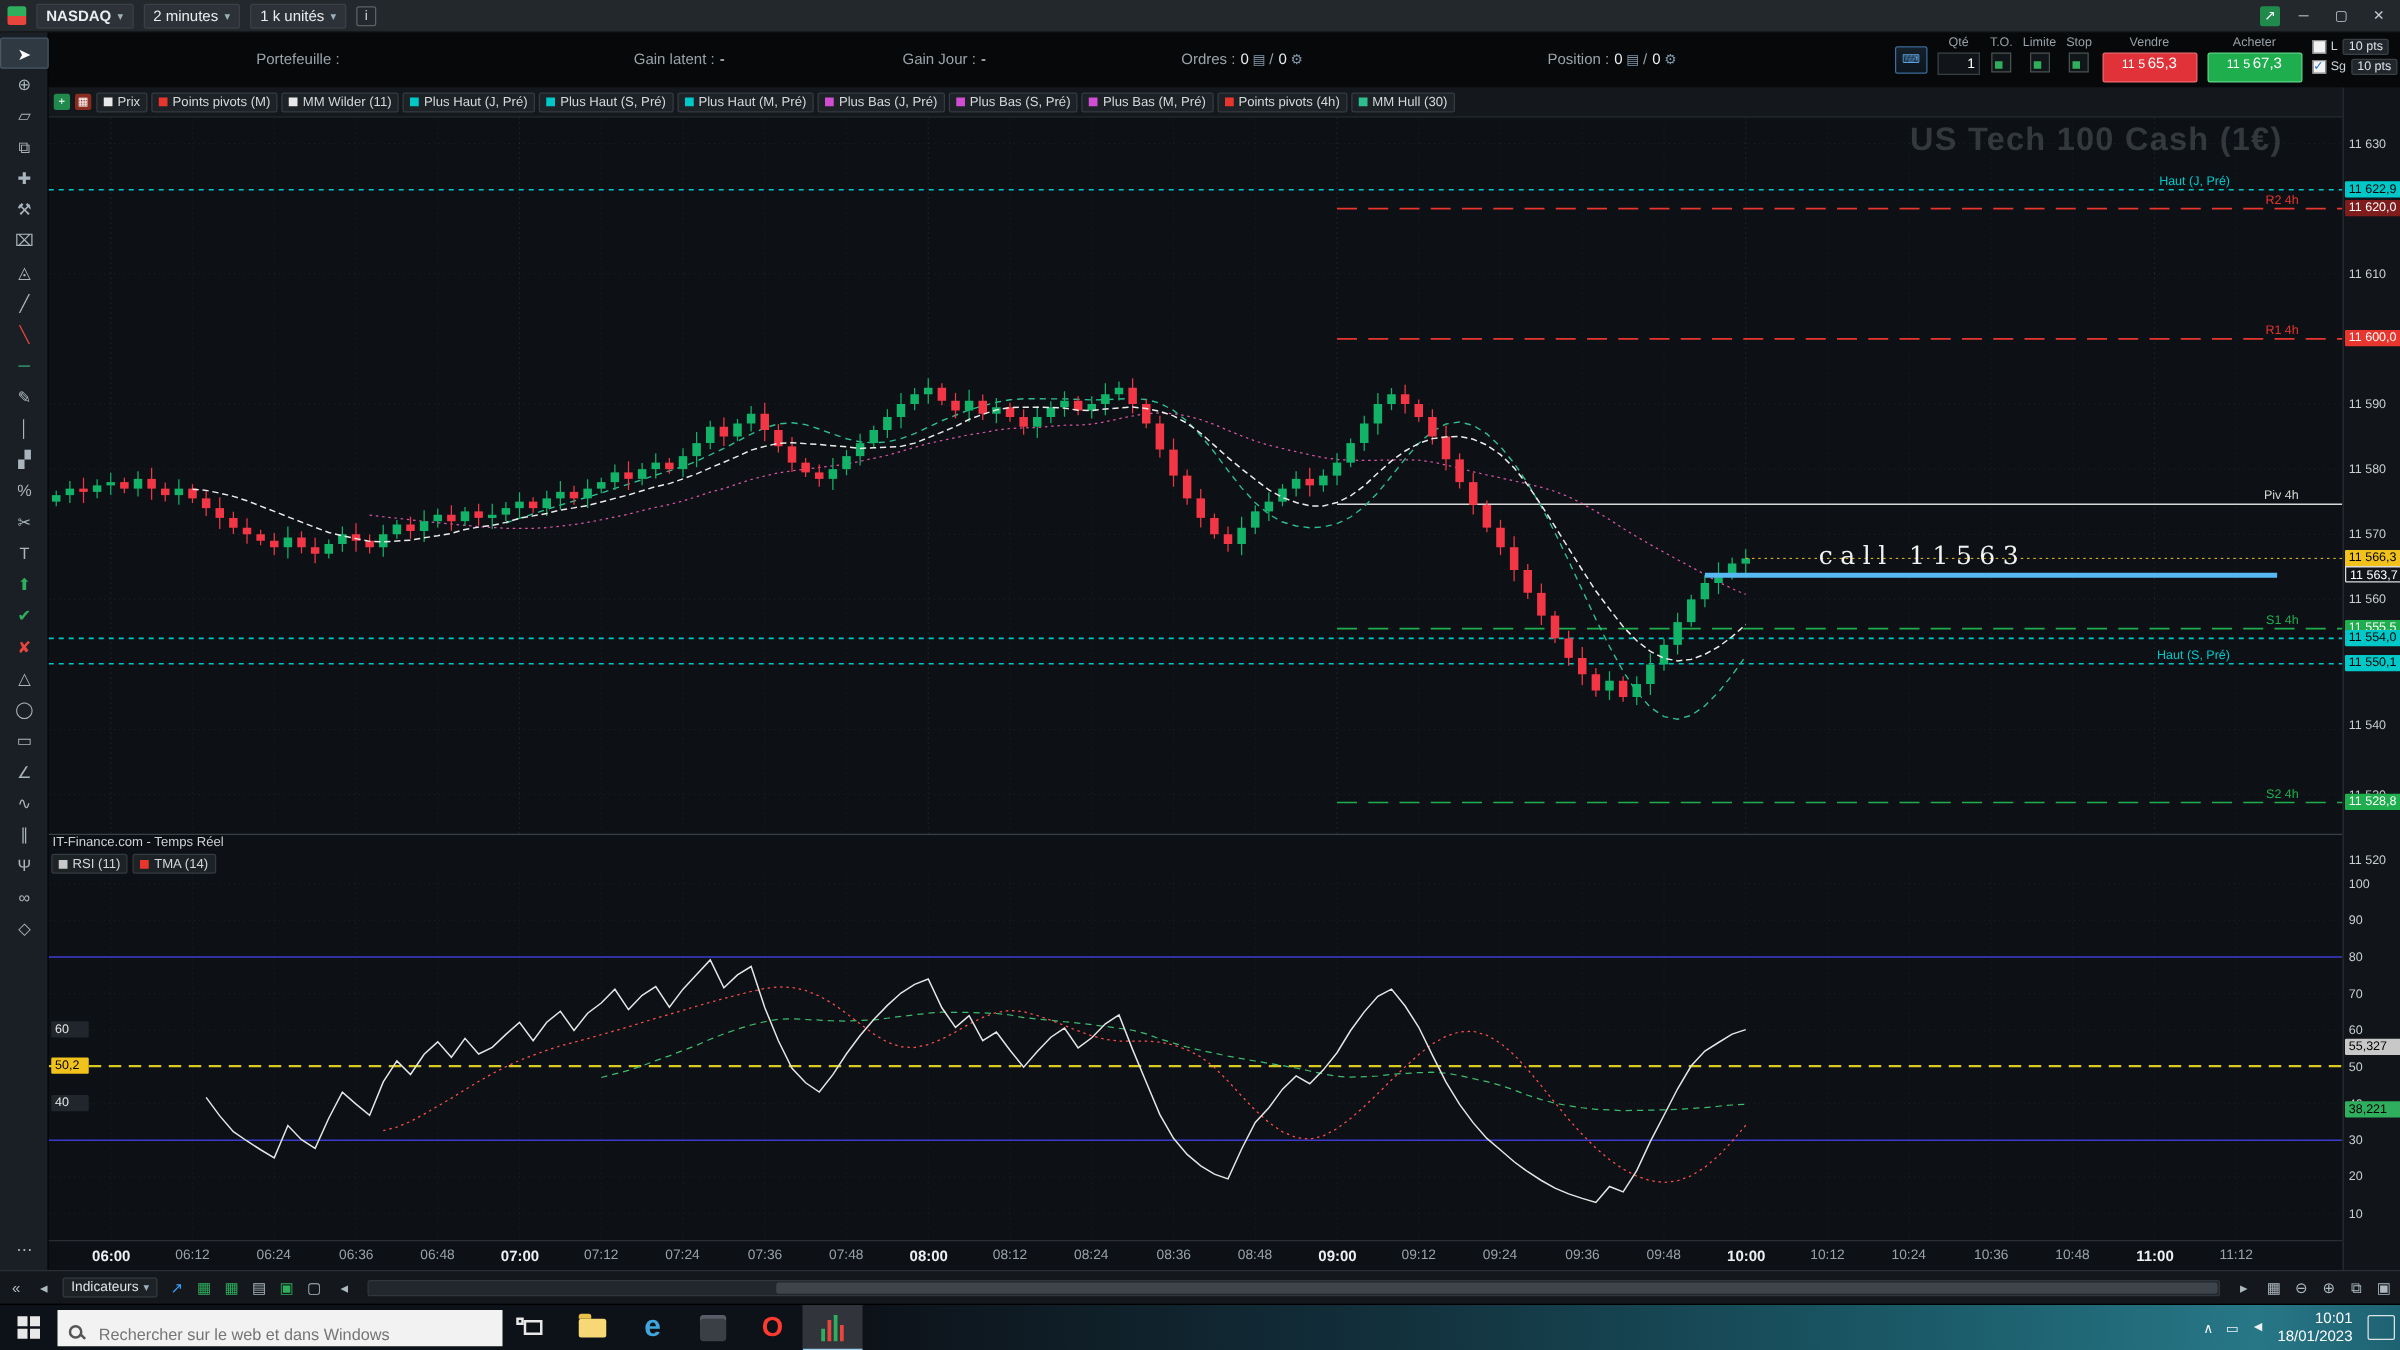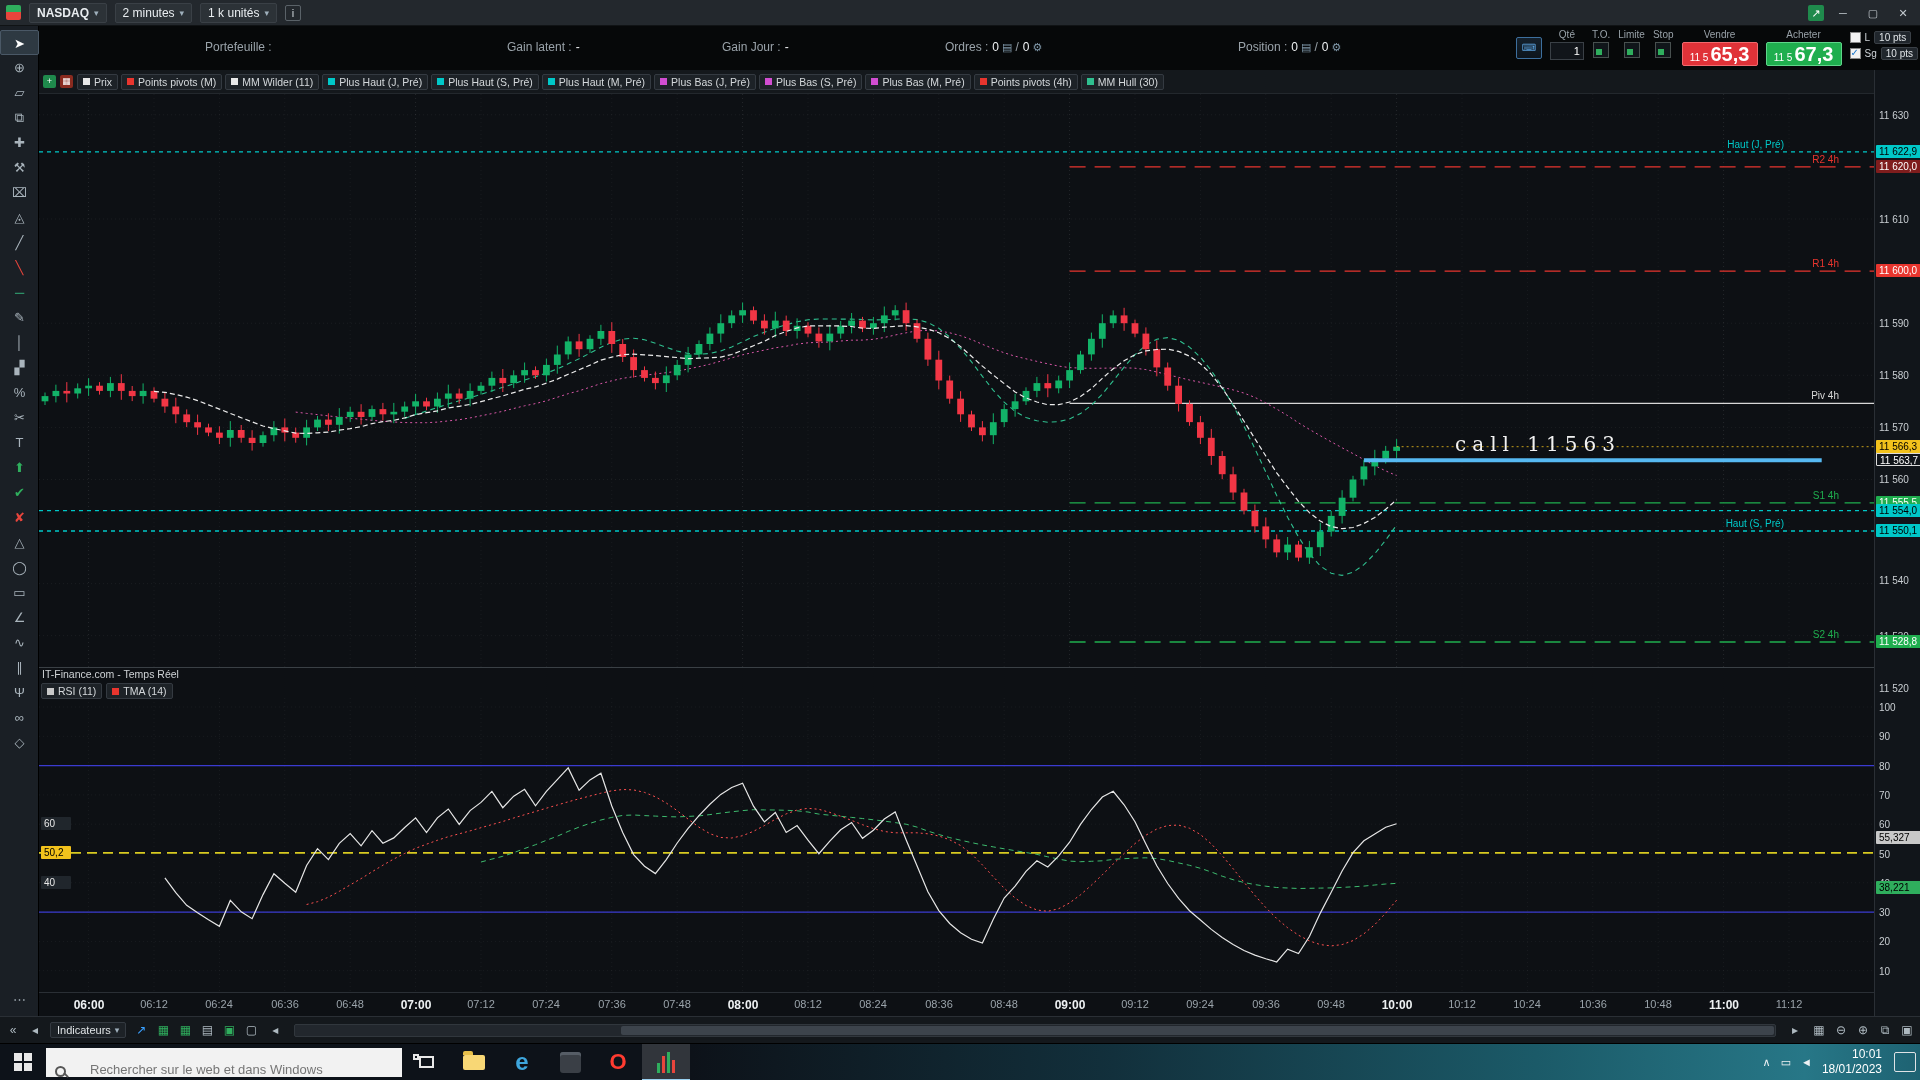--- a/index.html
+++ b/index.html
@@ -24,21 +24,21 @@
 
 #tradepanel{position:absolute;right:2px;top:1px;height:42px;display:flex;align-items:flex-start;gap:8px}
 .kbicon{width:26px;height:22px;border:1px solid #3d6f9e;border-radius:2px;margin-top:10px;background:linear-gradient(180deg,#14202b,#0d151d);color:#5aa0dc;font-size:10px;text-align:center;line-height:20px}
 .tp-col{display:flex;flex-direction:column;align-items:center;gap:2px}
 .tp-head{font-size:10px;color:#98a1a8;margin-top:2px}
 .qtyin{width:34px;height:18px;background:#11151a;border:1px solid #3a4046;color:#fff;font-size:11px;text-align:right;padding-right:3px}
 .ordicon{width:16px;height:16px;border:1px solid #48504f;background:#10161a;position:relative}
 .ordicon::after{content:"";position:absolute;left:2px;bottom:2px;width:6px;height:6px;background:#2fae5d}
 .bigbtn{width:76px;height:24px;border-radius:2px;display:flex;align-items:baseline;justify-content:center;gap:2px;color:#fff;cursor:pointer}
 .bigbtn .sm{font-size:10px}
-.bigbtn .lg{font-size:20px;font-weight:bold}
+.bigbtn .lg{font-size:12px;font-weight:normal}
 .sell{background:#e03238;border:1px solid #f16a6e}
 .buy{background:#1fae4e;border:1px solid #5fd58a}
 .optrows{display:flex;flex-direction:column;gap:3px;margin-top:4px}
 .optrow{display:flex;align-items:center;gap:4px;font-size:10px;color:#cfd4d8}
 .cb{width:11px;height:11px;background:#f2f2f2;border:1px solid #888;display:inline-block;position:relative}
 .cb.checked::after{content:"✓";position:absolute;left:0px;top:-2px;color:#1673c8;font-size:10px}
 .ptschip{background:#20262c;border:1px solid #3a4046;padding:0 4px;border-radius:2px;color:#dfe3e6}
 
 #lefttoolbar{position:absolute;left:0;top:26px;width:39px;height:990px;background:#1a1f25;border-right:1px solid #000;padding-top:4px}
 .tool{width:39px;height:25px;line-height:25px;text-align:center;font-size:13px;color:#a9b4bc;cursor:pointer}
@@ -70,21 +70,21 @@
 .bico{min-width:18px;height:18px;text-align:center;line-height:18px;color:#aeb9c0;font-size:12px;cursor:pointer}
 #indicbtn{display:flex;align-items:center;gap:4px;color:#dfe3e6;font-size:11px;padding:1px 6px;background:#1d2227;border:1px solid #343a41;border-radius:2px;cursor:pointer}
 #indicbtn::after{content:"▾";font-size:9px;color:#9fb0bc}
 #hscroll{flex:1;height:13px;background:#22272d;border:1px solid #31373d;border-radius:2px;position:relative;margin:0 4px}
 #hthumb{position:absolute;left:22%;right:1px;top:1px;bottom:1px;background:#3d444c;border-radius:2px}
 
 #taskbar{position:absolute;left:0;top:1043px;width:1920px;height:37px;background:linear-gradient(90deg,#0d1219 0%,#0d1219 36%,#12303c 58%,#1b5a68 80%,#277787 94%,#1e6272 100%);border-top:1px solid #000;display:flex;align-items:center}
 #startbtn{width:46px;height:37px;display:flex;align-items:center;justify-content:center;cursor:pointer}
 .winlogo{display:grid;grid-template-columns:8px 8px;grid-template-rows:8px 8px;gap:2px}
 .winlogo span{background:#e8e8e8}
-#searchbox{width:356px;height:29px;background:#f2f2f2;display:flex;align-items:flex-end;gap:24px;padding:0 9px;cursor:text}
+#searchbox{width:356px;height:29px;background:#f2f2f2;display:flex;align-items:flex-start;gap:13px;padding:12px 9px;cursor:text}
 .mag{width:11px;height:11px;border:2px solid #555;border-radius:50%;position:relative;flex:none}
 .mag::after{content:"";position:absolute;width:6px;height:2px;background:#555;transform:rotate(45deg);right:-5px;bottom:-1px}
 #searchbox input{border:none;outline:none;background:transparent;font-size:13px;color:#333;width:300px;font-family:"Liberation Sans",sans-serif}
 #tb-apps{display:flex;height:37px}
 .tbapp{width:48px;height:37px;display:flex;align-items:center;justify-content:center;cursor:pointer;position:relative}
 .tbapp.active{background:rgba(255,255,255,0.15);box-shadow:inset 0 -2px 0 #9ad1f0}
 .tv1{width:15px;height:12px;border:2px solid #e8e8e8;display:inline-block}
 .tv2{width:6px;height:6px;border:2px solid #e8e8e8;position:absolute;margin-left:-20px;margin-top:-10px}
 .folder{width:22px;height:15px;background:#f8d775;border-radius:2px;position:relative}
 .folder::before{content:"";position:absolute;top:-4px;left:0;width:10px;height:4px;background:#e8c04a;border-radius:2px 2px 0 0}
@@ -253,20 +253,21 @@
           <span class="lchip">
             <span class="lsq" style="background: rgb(232, 53, 46);"></span>
             <span>Points pivots (4h)</span>
           </span>
           <span class="lchip">
             <span class="lsq" style="background: rgb(47, 191, 143);"></span>
             <span>MM Hull (30)</span>
           </span>
         </span>
     </div>
+    <div id="watermark">US Tech 100 Cash (1€)</div>
     <svg id="svg-main" width="1835" height="573">
         <line x1="0" x2="1835" y1="20.8" y2="20.8" stroke="rgba(255,255,255,0.06)" stroke-dasharray="1,3"></line>
         <line x1="0" x2="1835" y1="125.0" y2="125.0" stroke="rgba(255,255,255,0.06)" stroke-dasharray="1,3"></line>
         <line x1="0" x2="1835" y1="229.2" y2="229.2" stroke="rgba(255,255,255,0.06)" stroke-dasharray="1,3"></line>
         <line x1="0" x2="1835" y1="281.3" y2="281.3" stroke="rgba(255,255,255,0.06)" stroke-dasharray="1,3"></line>
         <line x1="0" x2="1835" y1="333.4" y2="333.4" stroke="rgba(255,255,255,0.06)" stroke-dasharray="1,3"></line>
         <line x1="0" x2="1835" y1="385.5" y2="385.5" stroke="rgba(255,255,255,0.06)" stroke-dasharray="1,3"></line>
         <line x1="0" x2="1835" y1="489.7" y2="489.7" stroke="rgba(255,255,255,0.06)" stroke-dasharray="1,3"></line>
         <line x1="0" x2="1835" y1="541.7" y2="541.7" stroke="rgba(255,255,255,0.06)" stroke-dasharray="1,3"></line>
         <line x1="49.6" x2="49.6" y1="0" y2="573" stroke="rgba(255,255,255,0.10)" stroke-dasharray="1,3"></line>

